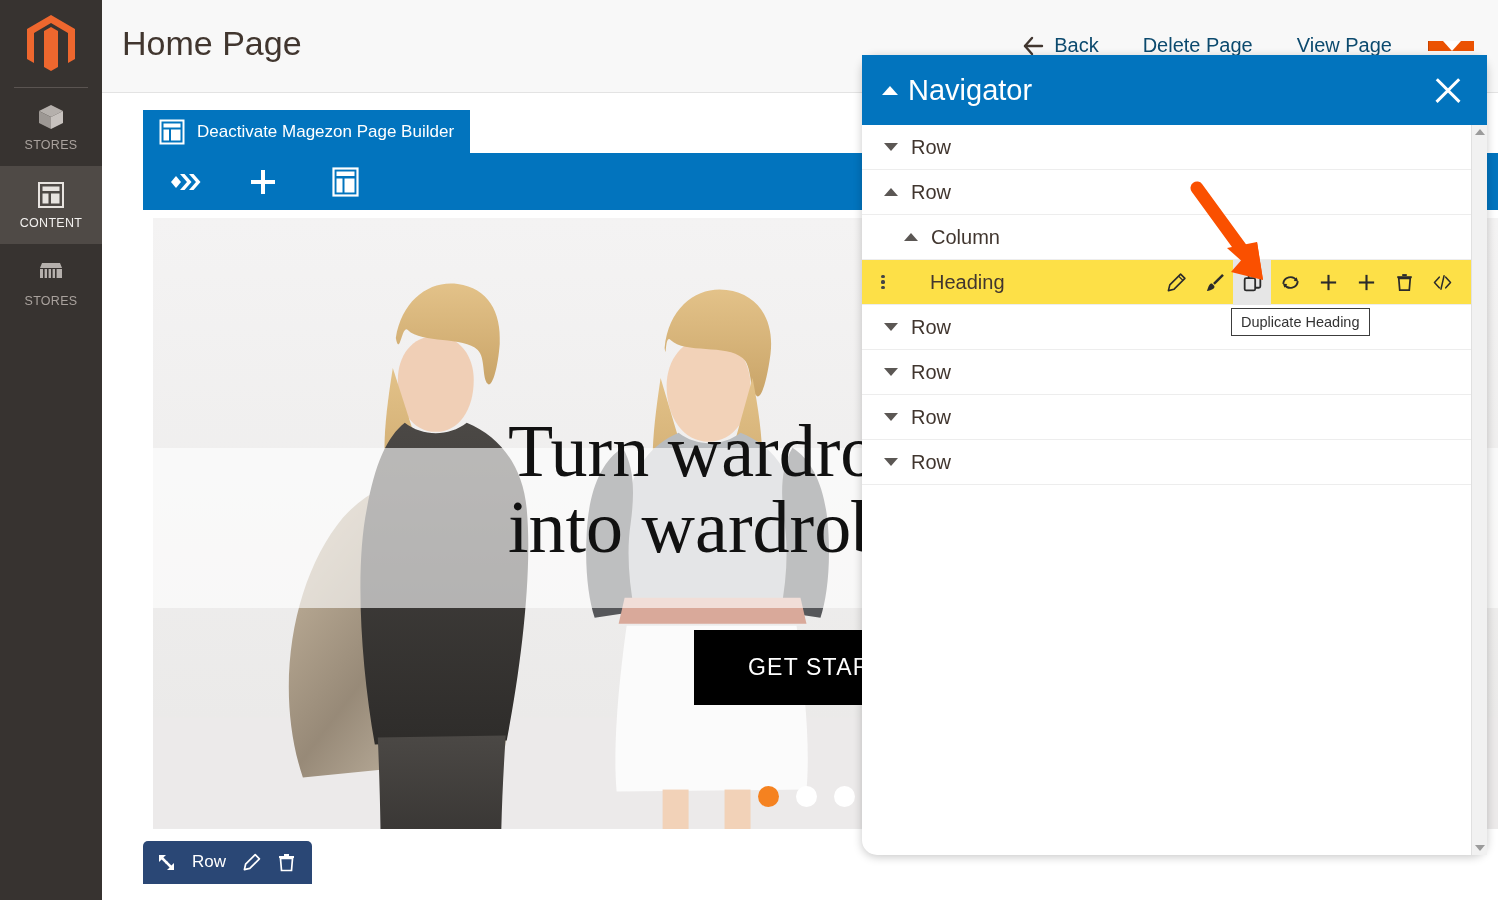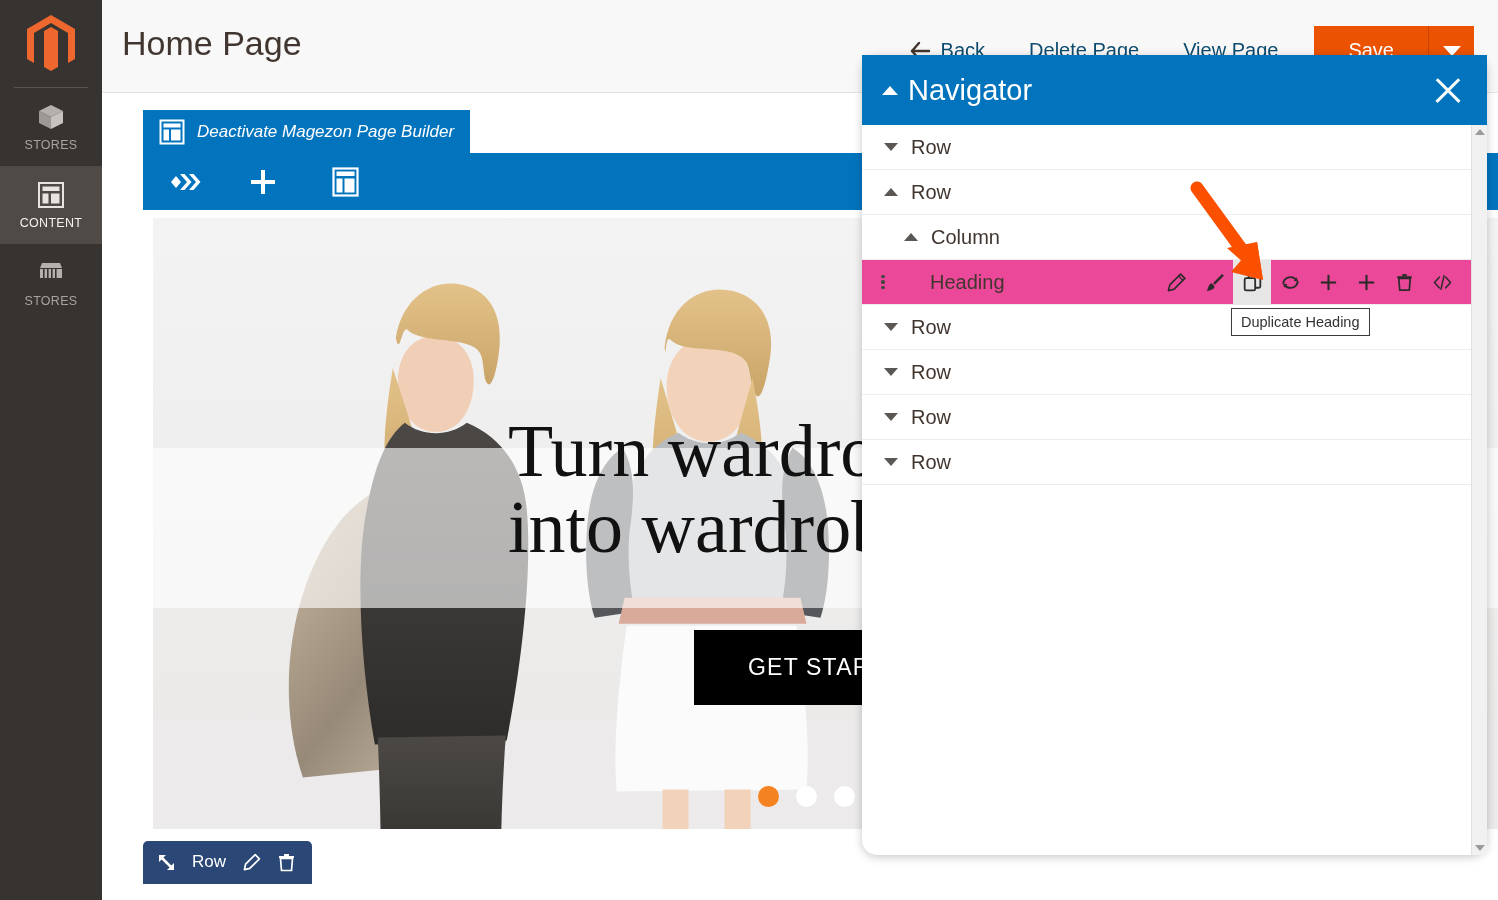--- a/index.html
+++ b/index.html
@@ -77,21 +77,21 @@
 
   
   .content{
     position:absolute; left:102px; top:93px; right:0; bottom:0;
     background:#ffffff; overflow:hidden;
   }
   .deactivate-bar{
     position:absolute; left:41px; top:17px;
     background:#0274be; color:#fff;
     display:flex; align-items:center; gap:12px;
-    padding:9px 16px; cursor:pointer;font-style:italic;
+    padding:9px 16px; cursor:pointer;
   }
   .deactivate-bar .lbl{ font-size:17px; font-family:"Liberation Sans", sans-serif; }
   .layout-ico{ width:26px; height:26px; flex:none; }
 
   .pb-toolbar{
     position:absolute; left:41px; top:60px; right:0; height:57px;
     background:#0274be; display:flex; align-items:center;
     padding-left:22px; gap:44px;
   }
   .tb-ico{ width:36px; height:34px; cursor:pointer; }
@@ -162,21 +162,21 @@
   .nav-close span:last-child{ transform:rotate(-45deg); }
 
   .nav-body{ flex:1; display:flex; min-height:0; }
   .nav-list{ flex:1; min-width:0; overflow:hidden; }
 
   .tree-row{
     height:45px; display:flex; align-items:center;
     border-bottom:1px solid #ededed; position:relative;
     cursor:pointer; background:#fff;
   }
-  .tree-row.selected{ background:#ec4899; }
+  .tree-row.selected{ background:#fde047; }
   .drag-handle{
     width:26px; display:flex; flex-direction:column; align-items:center;
     gap:2.5px; margin-left:8px; flex:none; cursor:grab;
   }
   .drag-handle i{ width:3.2px;height:3.2px;background:#444;border-radius:50%;display:block; }
   .tw-chev{ width:0;height:0;flex:none; }
   .tw-chev.down{
     border-left:7px solid transparent;border-right:7px solid transparent;
     border-top:8px solid #5b5754;
   }
@@ -279,21 +279,20 @@
       <button class="hdr-btn back-btn">
         <svg class="back-arrow" viewBox="0 0 22 22">
           <path d="M10 3 L3 11 L10 19" fill="none" stroke="#41362f" stroke-width="2.4" stroke-linecap="round" stroke-linejoin="round"></path>
           <path d="M3 11 L20 11" fill="none" stroke="#41362f" stroke-width="2.4" stroke-linecap="round"></path>
         </svg>
         <span>Back</span>
       </button>
       <button class="hdr-btn">Delete Page</button>
       <button class="hdr-btn">View Page</button>
       <div class="save-group">
-        <button class="save-btn">Save</button>
         <button class="save-caret">
           <span class="caret-tri"></span>
         </button>
       </div>
     </div>
   </div>
 
   <div class="content">
 
     <div class="deactivate-bar">

